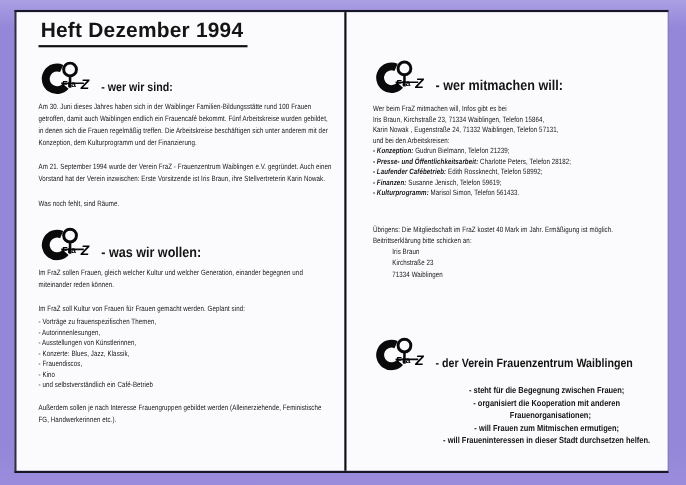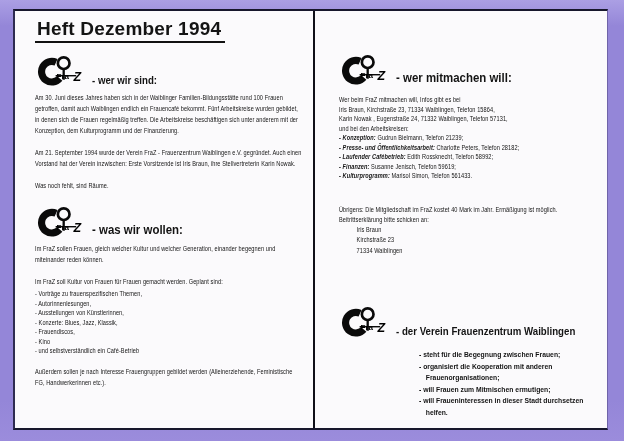--- a/index.html
+++ b/index.html
@@ -40,21 +40,21 @@
   .mb11 { margin-bottom:11px; }
   .mb12 { margin-bottom:12px; }
   .mb2  { margin-bottom:2px; }
   .tight { line-height:9.5px; }
   .plan-list .bt-line { font-size:7px; line-height:9.5px; }
 
   .wg-name { font-weight:700; font-style:italic; }
 
   .addr { margin-left:22px; line-height:10.5px; }
 
-  .goals { margin-left:80px; }
+  .goals { margin-left:56px;text-align:center; }
   .goal  { font-size:8px; font-weight:700; line-height:11.5px;
            padding-left:8px; text-indent:-8px; }
   .goals-wrap { transform:scaleX(0.85); transform-origin:0 0; width:117%; }
 </style>
 </head>
 <body>
 
 <div class="pages">
 
   <div class="col col-left">

